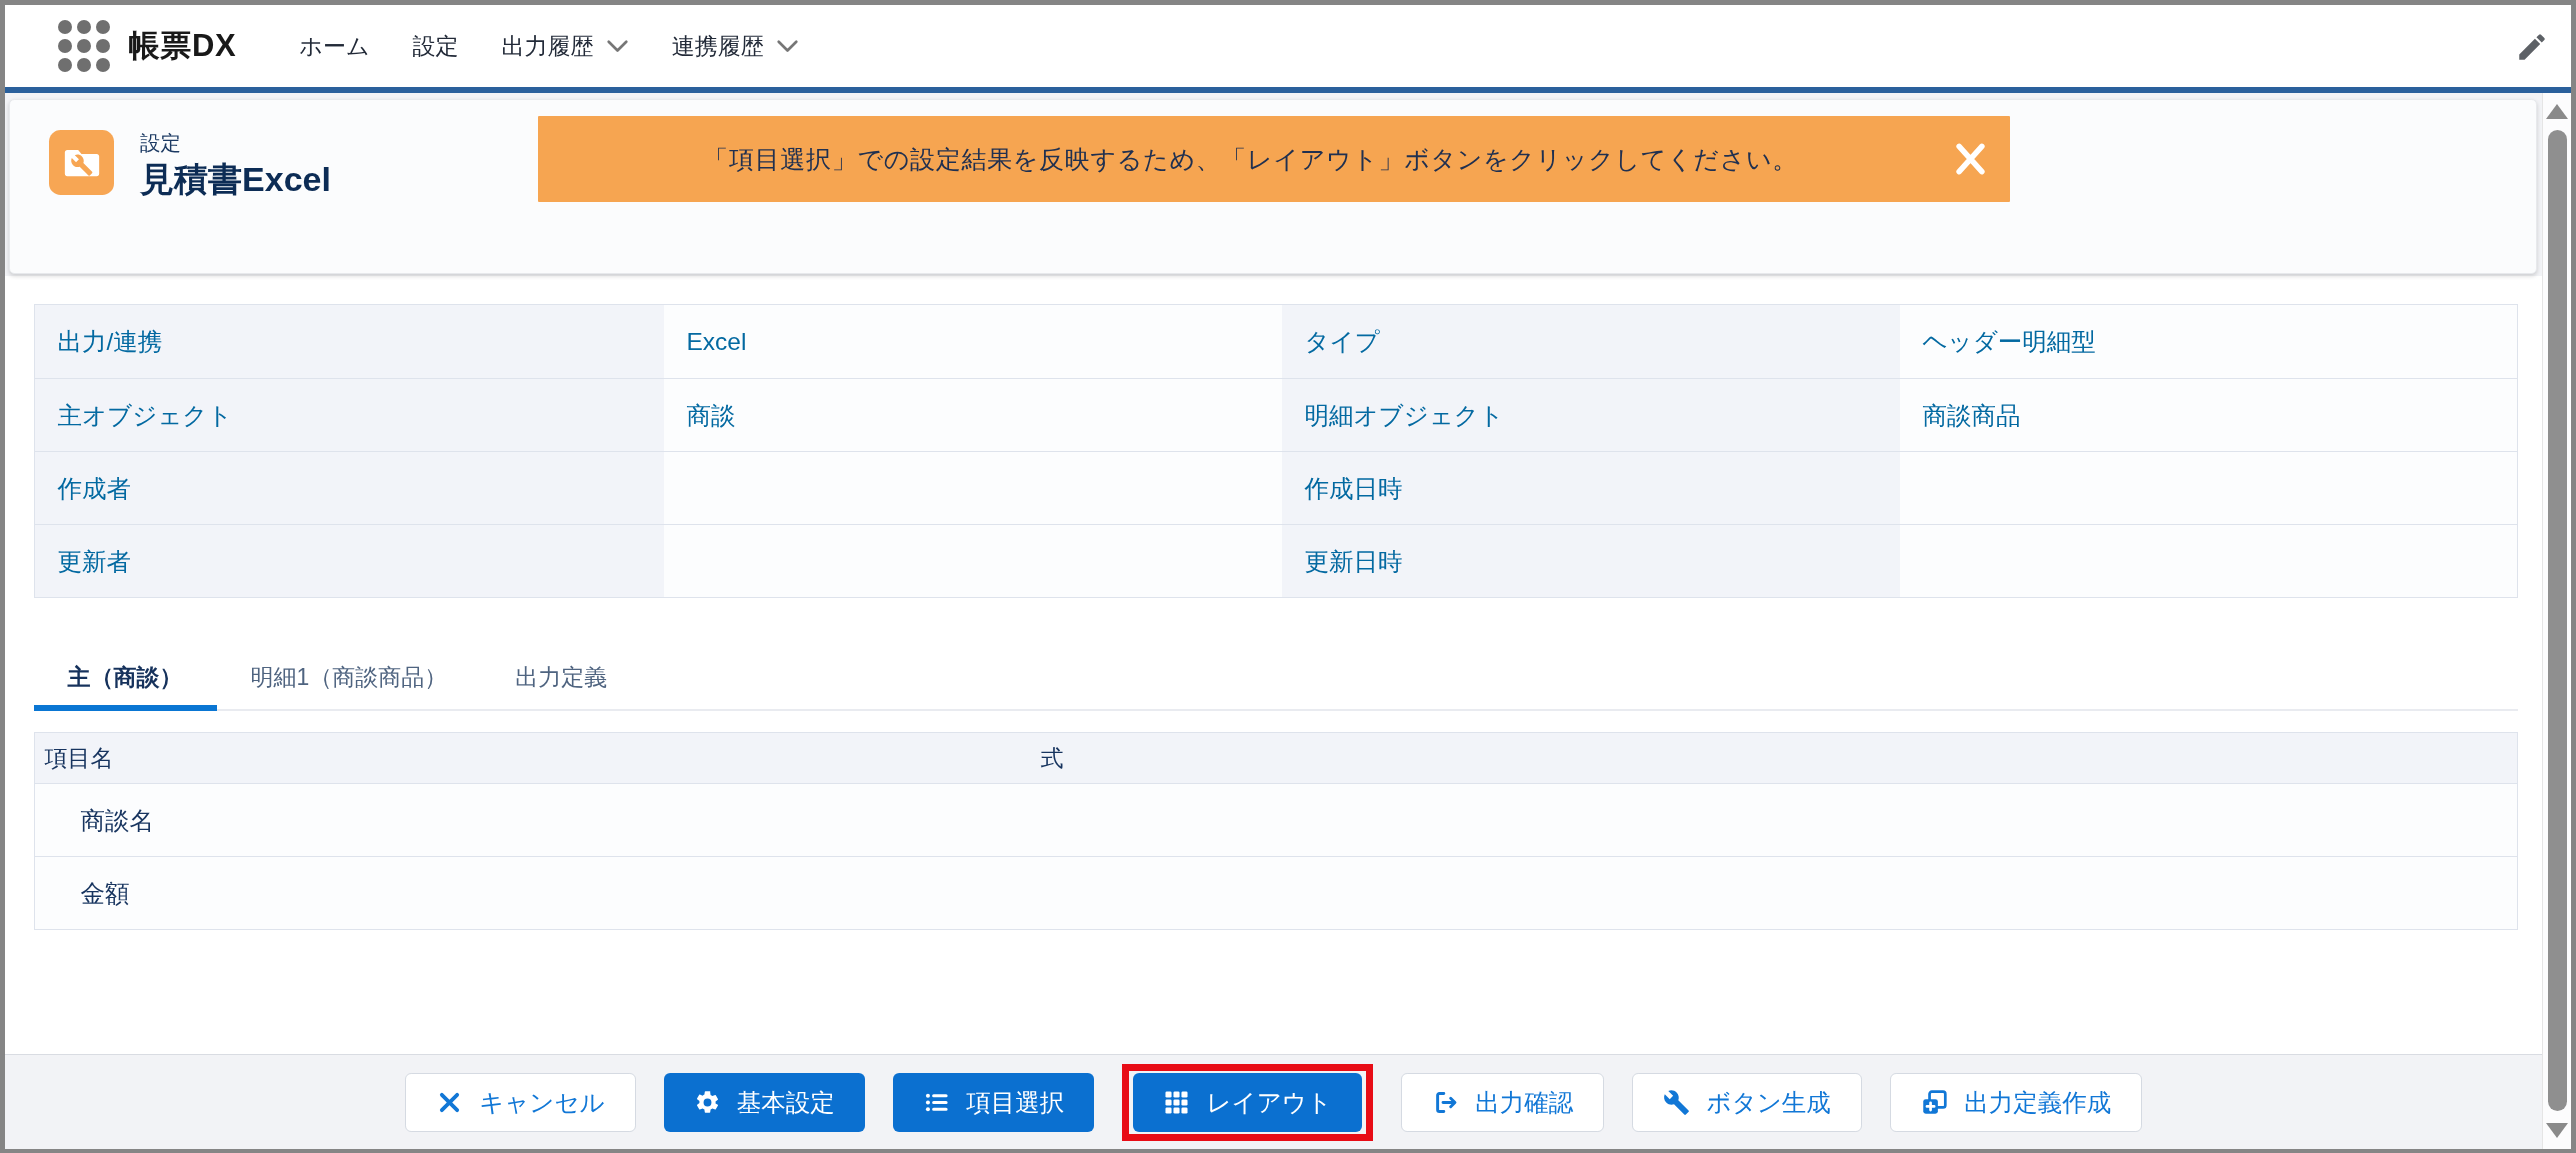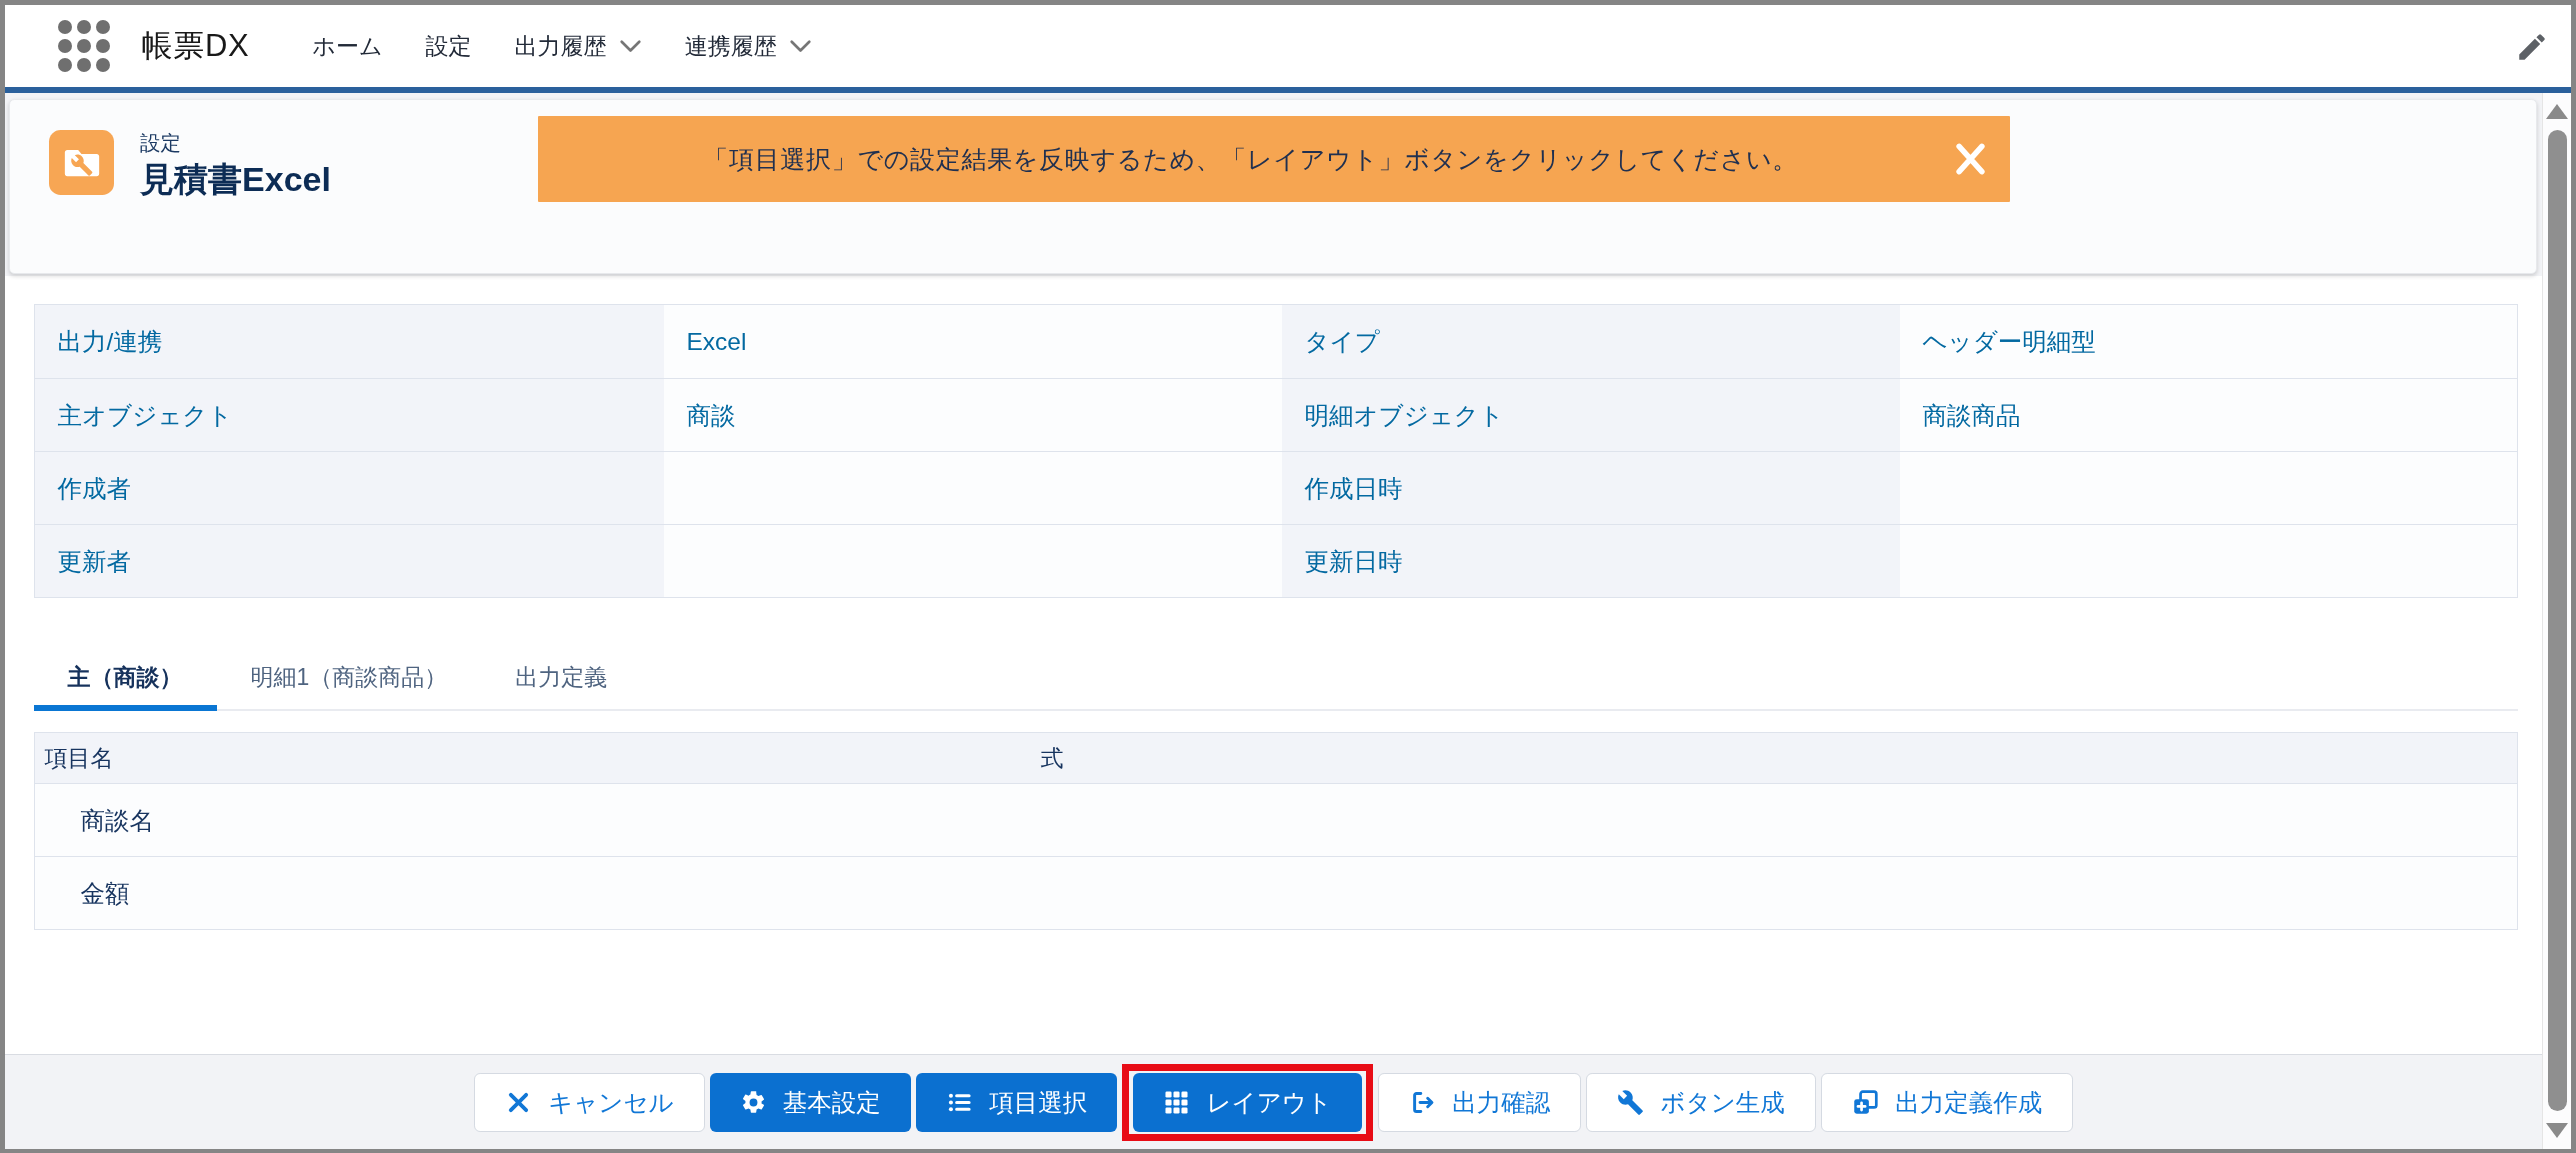--- a/index.html
+++ b/index.html
@@ -15,21 +15,21 @@
   
   .topbar {
     position: absolute; left:0; right:0; top:0; height:82px;
     background:#fff; display:flex; align-items:center;
   }
   .waffle {
     margin-left:53px; display:grid; grid-template-columns:repeat(3,14.3px);
     grid-template-rows:repeat(3,14.3px); gap:4.8px; cursor:pointer;
   }
   .waffle span { width:14.3px; height:14.3px; border-radius:50%; background:#6f6f6f; }
-  .app-name { margin-left:31px; font-size:31px; font-weight:400; color:#191919; letter-spacing:0.7px; }
+  .app-name { margin-left:18px; font-size:31px; font-weight:700; color:#191919; letter-spacing:0.7px; }
   .nav { display:flex; align-items:center; margin-left:63px; gap:43px; }
   .nav-item { display:flex; align-items:center; font-size:23px; color:#222a38; cursor:pointer; }
   .chev { margin-left:12.2px; }
   .pencil { position:absolute; right:22px; top:24.5px; width:34px; height:34px; color:#5d6166; cursor:pointer; }
 
   .accent-line { position:absolute; left:0; right:0; top:82px; height:6.1px; background:#2a609c; }
 
   
   .content { position:absolute; left:0; right:0; top:88px; bottom:0; background:#f2f3f6; }
   .main { position:absolute; left:0; top:0; right:29px; bottom:0; }
@@ -84,21 +84,21 @@
   .field-table { position:absolute; left:28.5px; top:639px; width:2484px; border:0.7px solid #dee3ec; }
   .ft-header { display:grid; grid-template-columns:972px 1fr; height:50px; background:#f2f4f9; }
   .ft-header .fcell { font-size:23px;padding-left:10px; }
   .ft-row { display:grid; grid-template-columns:972px 1fr; height:73px; background:#fcfdfe; border-top:1.4px solid #dee3ec; }
   .fcell { display:flex; align-items:center; padding-left:46px; font-size:24.5px; color:#17345f; }
   .fcell.col2 { padding-left:34px; }
 
   
   .footer {
     position:absolute; left:0; right:0; bottom:0; height:95px; background:#f2f3f6;
-    border-top:1.4px solid #d9dce2; display:flex; align-items:center; justify-content:center; gap:5px;
+    border-top:1.4px solid #d9dce2; display:flex; align-items:center; justify-content:center; gap:28px;
   }
   .btn {
     height:59px; border-radius:6.1px; display:flex; align-items:center; gap:16.3px;
     padding:0 30px; font-size:24.5px; cursor:pointer; white-space:nowrap;
     font-family:inherit;
   }
   .btn svg { width:27px; height:27px; flex:none; }
   .btn.brand { background:#0b70d0; color:#fff; border:none; }
   .btn.neutral { background:#fff; color:#1177d6; border:1.4px solid #d5dae2; }
   .red-box { border:7.5px solid #e80c16; padding:2px 4.1px; display:flex; }

